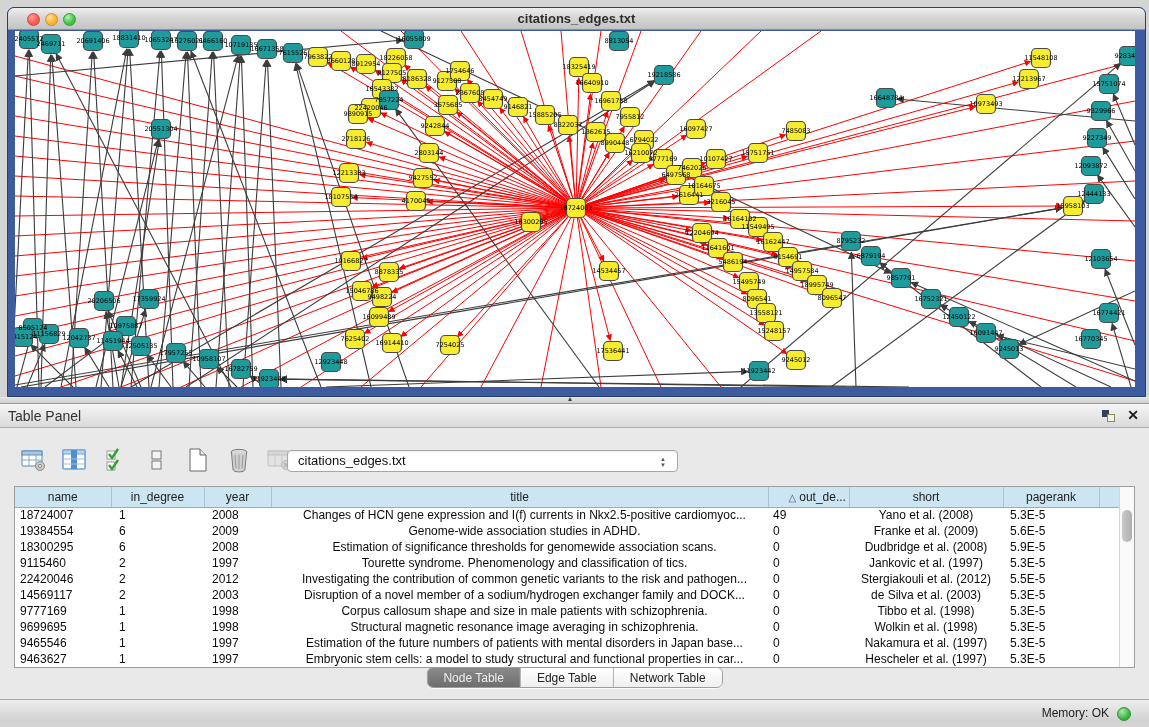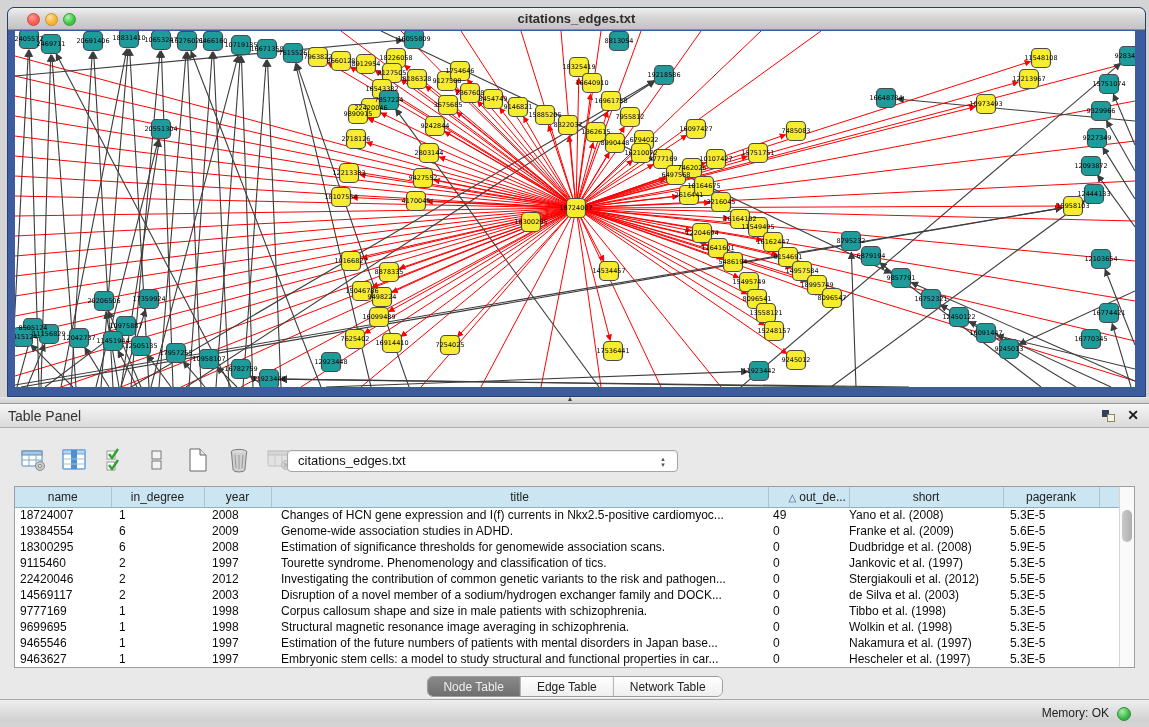--- a/index.html
+++ b/index.html
@@ -50,28 +50,28 @@
   .stepper { position:absolute; right:8px; top:2px; width:12px; height:18px; font-size:6px; color:#555;
              display:flex; flex-direction:column; align-items:center; justify-content:center; line-height:6px; }
 
   
   .table-wrap { position:absolute; left:14px; top:58px; width:1121px; height:182px; background:#fff; border:1px solid #9E9E9E; }
   table { border-collapse:collapse; table-layout:fixed; width:1105px; }
   th { height:20px; background:#CBE5F2; font-size:12px; font-weight:normal; color:#222;
        border-right:1px solid #A6C4D6; border-bottom:1px solid #8FB0C4; overflow:hidden; white-space:nowrap; }
   td { height:16px; font-size:12px; color:#0b0b0b; overflow:hidden; white-space:nowrap; }
   td.c0 { padding-left:5px; } td.c1 { padding-left:8px; } td.c2 { padding-left:8px; }
-  td.c3 { padding-left:10px; } td.c4 { padding-left:5px; } td.c5 { text-align:left; } td.c6 { padding-left:7px; }
+  td.c3 { padding-left:10px;text-align:center; } td.c4 { padding-left:5px; } td.c5 { text-align:center; } td.c6 { padding-left:7px; }
   th.sorted { text-align:left; padding-left:20px; }
   .sort-glyph { color:#3c5a78; font-size:10px; margin-right:3px; }
   .vscroll { position:absolute; right:0; top:0; bottom:0; width:15px; background:#FAFAFA; border-left:1px solid #D5D5D5; }
   .vthumb { position:absolute; left:2px; top:23px; width:10px; height:32px; background:linear-gradient(90deg,#C9C9C9,#AFAFAF); border-radius:5px; }
 
   
-  .tabs { position:absolute; left:50%; transform:translateX(-50%); top:248px; display:inline-flex;
+  .tabs { position:absolute; left:50%; transform:translateX(-50%); top:239px; display:inline-flex;
           border:1px solid #9C9C9C; border-radius:6px; overflow:hidden; height:21px; box-shadow:0 1px 0 rgba(255,255,255,.7); }
   .tab { padding:0 16px; font-size:12px; line-height:20px; color:#222; background:linear-gradient(#FFFFFF,#EFEFEF);
          border-right:1px solid #ABABAB; cursor:pointer; }
   .tab:last-child { border-right:none; }
   .tab.selected { background:linear-gradient(#8A8A8A,#6E6E6E); color:#EFEFEF; }
 
   
   .statusbar { left:0; top:699px; width:1149px; height:23px; background:linear-gradient(#EEEEEE,#D0D0D0); border-top:1px solid #A8A8A8; }
   .mem-label { position:absolute; right:40px; line-height:27px; font-size:12px; color:#222; }
   .mem-led { position:absolute; right:18px; top:7px; width:14px; height:14px; border-radius:50%;

